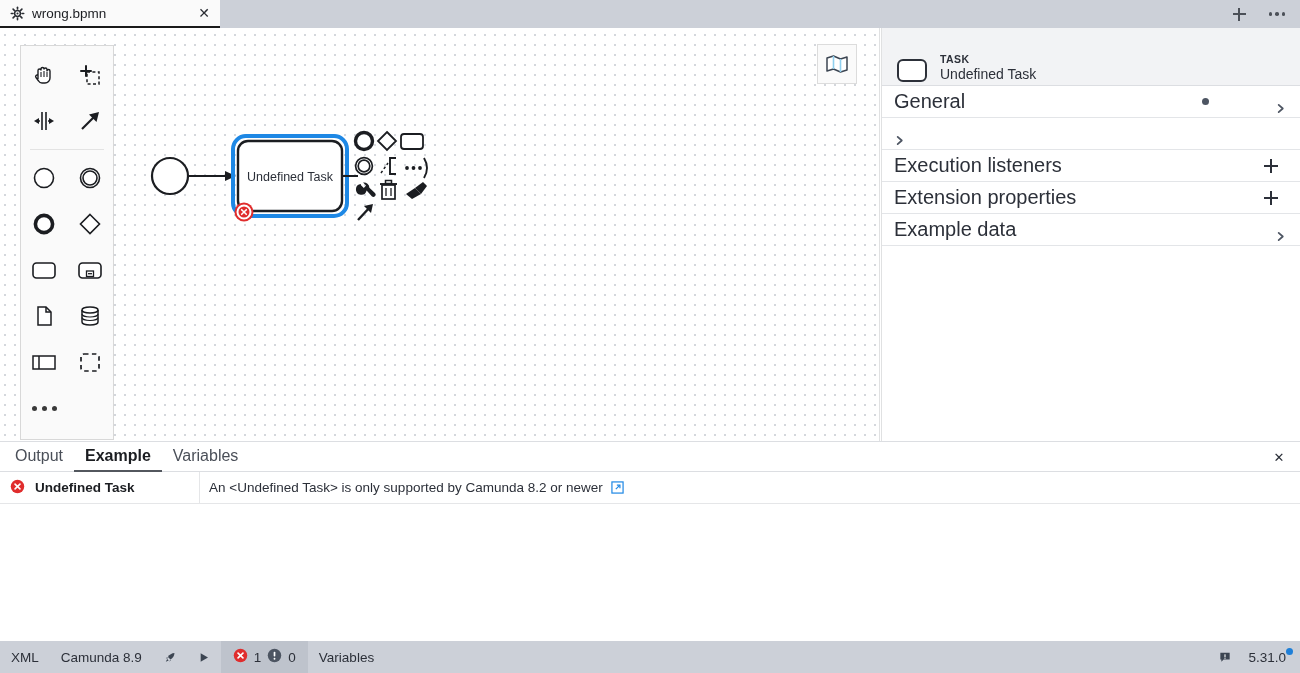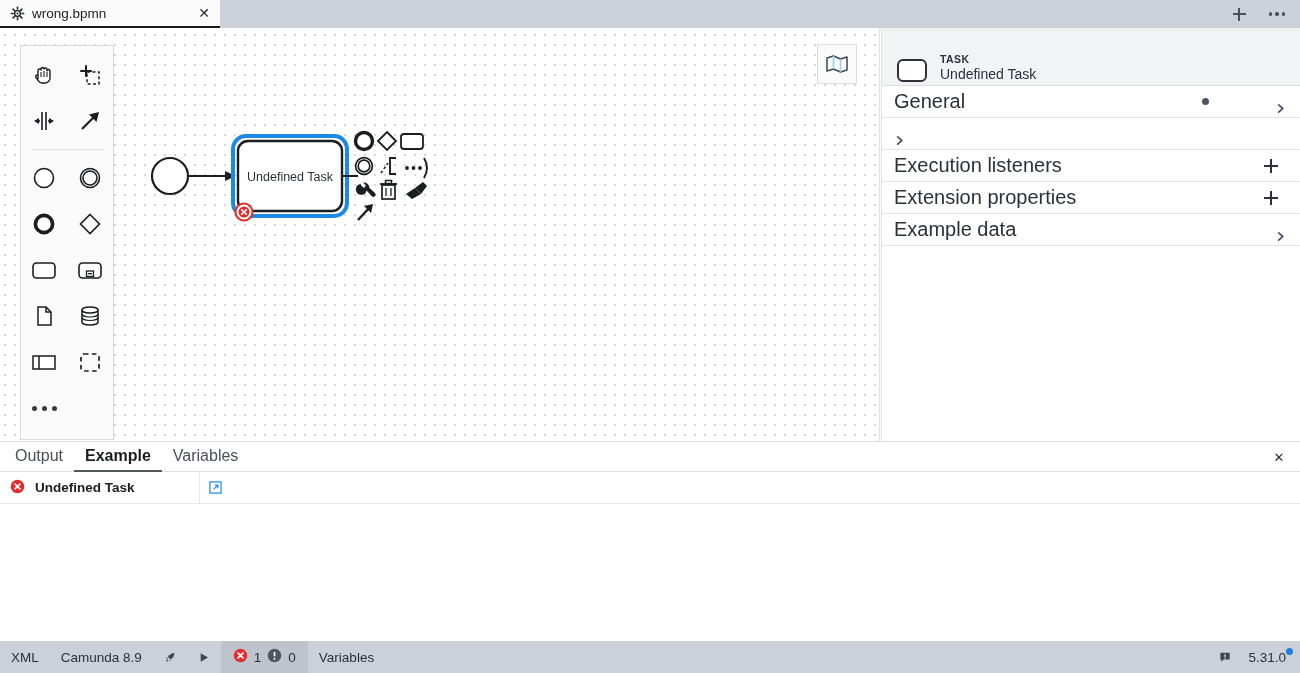--- a/index.html
+++ b/index.html
@@ -493,20 +493,21 @@
           <circle cx="8" cy="8" r="7.2" fill="#e02d2d"></circle>
           <g stroke="#ffffff" stroke-width="1.7" stroke-linecap="round">
             <line x1="5.4" y1="5.4" x2="10.6" y2="10.6"></line>
             <line x1="10.6" y1="5.4" x2="5.4" y2="10.6"></line>
           </g>
         </svg>
       </span>
       <span>Undefined Task</span>
     </div>
     <div class="prob-msg">
+      <span>An &lt;Undefined Task&gt; is only supported by Camunda 8.2 or newer</span>
       <span class="ext-link">
         <svg viewBox="0 0 14 14" width="13" height="13">
           <rect x="1" y="1" width="12" height="12" fill="none" stroke="#1e88e5" stroke-width="1.3"></rect>
           <polyline points="5.2,8.8 9.3,4.7" fill="none" stroke="#1e88e5" stroke-width="1.3"></polyline>
           <polyline points="6.3,4.4 9.6,4.4 9.6,7.7" fill="none" stroke="#1e88e5" stroke-width="1.3"></polyline>
         </svg>
       </span>
     </div>
   </div>
 </div>

